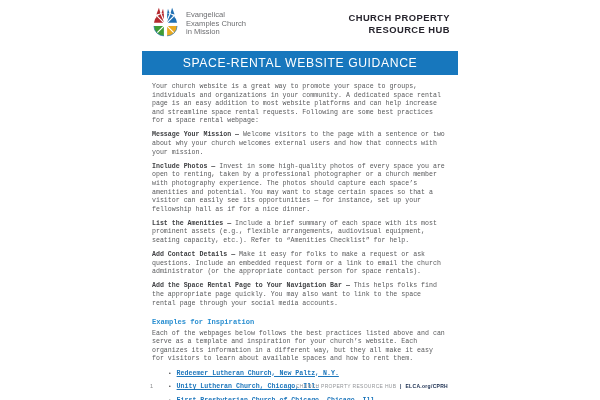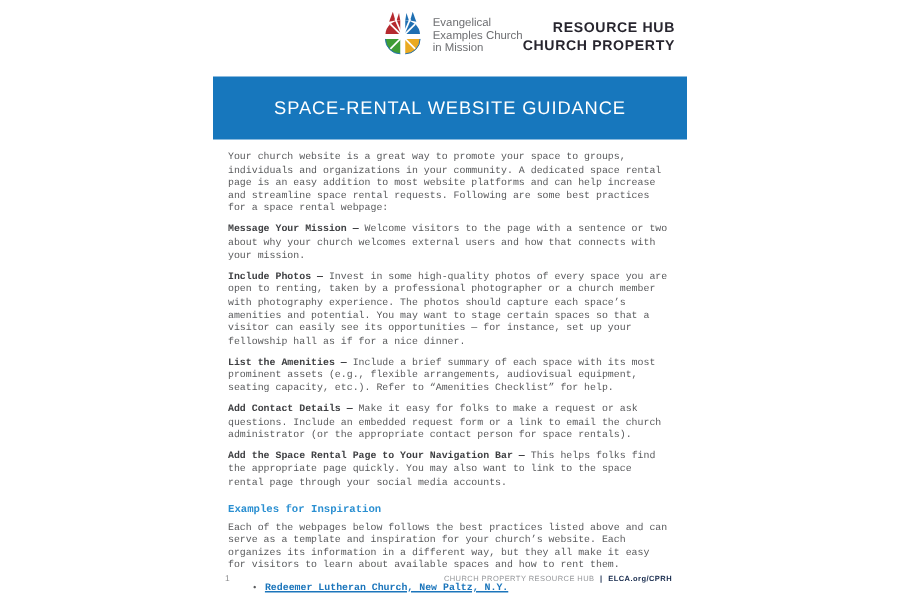--- a/index.html
+++ b/index.html
@@ -6,32 +6,32 @@
   html, body { width: 600px; height: 400px; background: #ffffff; }
   body { font-family: "Liberation Sans", sans-serif; overflow: hidden; }
 
   .canvas { width: 600px; height: 400px; position: relative; background: #ffffff; }
   .doc {
     position: absolute; left: 140px; top: 0; width: 320px; height: 400px;
     background: #ffffff;
   }
 
   
-  .header { display: flex; justify-content: flex-end; padding: 7px 10px 0 10px; }
+  .header { display: flex; justify-content: space-between; padding: 7px 10px 0 10px; }
   .brand { display: flex; align-items: flex-start; }
   .brand-logo { width: 31px; height: 33px; flex: 0 0 auto; }
   .brand-text { font-size: 7.6px; line-height: 1.15; color: #6d6e71; margin-left: 5px; margin-top: 4px; }
   .hub-title {
     text-align: right; font-size: 9.4px; font-weight: bold; color: #27252e;
     letter-spacing: 0.45px; line-height: 1.32; margin-top: 5px;
   }
 
   
   .banner {
-    margin: 11px 2px 0 2px; height: 42px; background: #1777bd;
+    margin: 11px 2px 0 2px; height: 24px; background: #1777bd;
     display: flex; align-items: center; justify-content: center;
   }
   .banner-title {
     color: #ffffff; font-size: 12.2px; letter-spacing: 0.6px; font-weight: normal;
   }
 
   
   .content { padding: 8px 12px 0 12px; font-family: Liberation Mono, monospace; }
   .para { font-size: 6.6px; line-height: 8.6px; color: #595a5c; margin-bottom: 5.5px; }
   .para .lead { font-weight: bold; color: #3f4043; }
@@ -94,22 +94,22 @@
             <path d="M32,23 A12,12 0 0,1 20,35" fill="none" stroke="#1f6fb2" stroke-width="0.8"></path>
           </svg>
         </span>
         <div class="brand-text">
           <div>Evangelical</div>
           <div>Examples Church</div>
           <div>in Mission</div>
         </div>
       </div>
       <div class="hub-title">
+        <div>CHURCH PROPERTY</div>
         <div>RESOURCE HUB</div>
-        <div>CHURCH PROPERTY</div>
       </div>
     </div>
 
     <div class="banner">
       <span class="banner-title">SPACE-RENTAL WEBSITE GUIDANCE</span>
     </div>
 
     <div class="content">
       <p class="para">Your church website is a great way to promote your space to groups, individuals and organizations in your community. A dedicated space rental page is an easy addition to most website platforms and can help increase and streamline space rental requests. Following are some best practices for a space rental webpage:</p>
 

